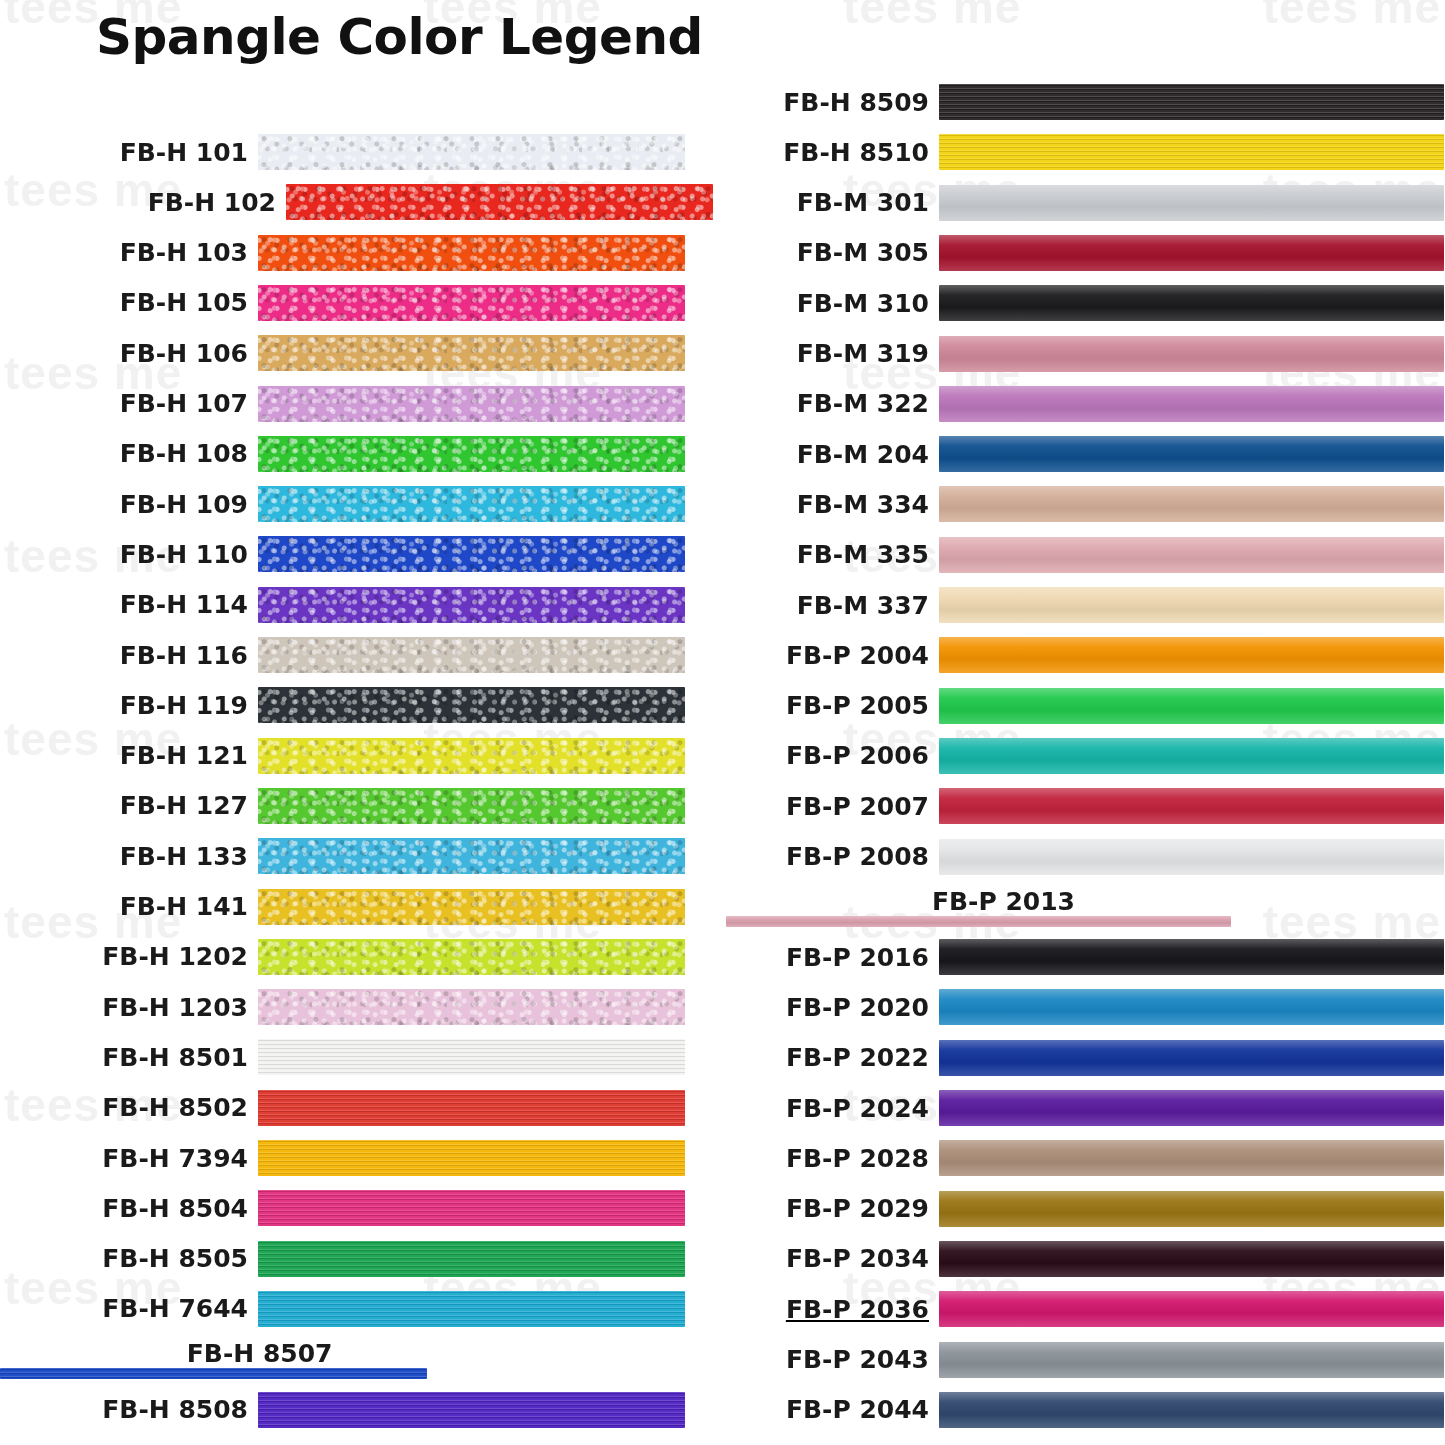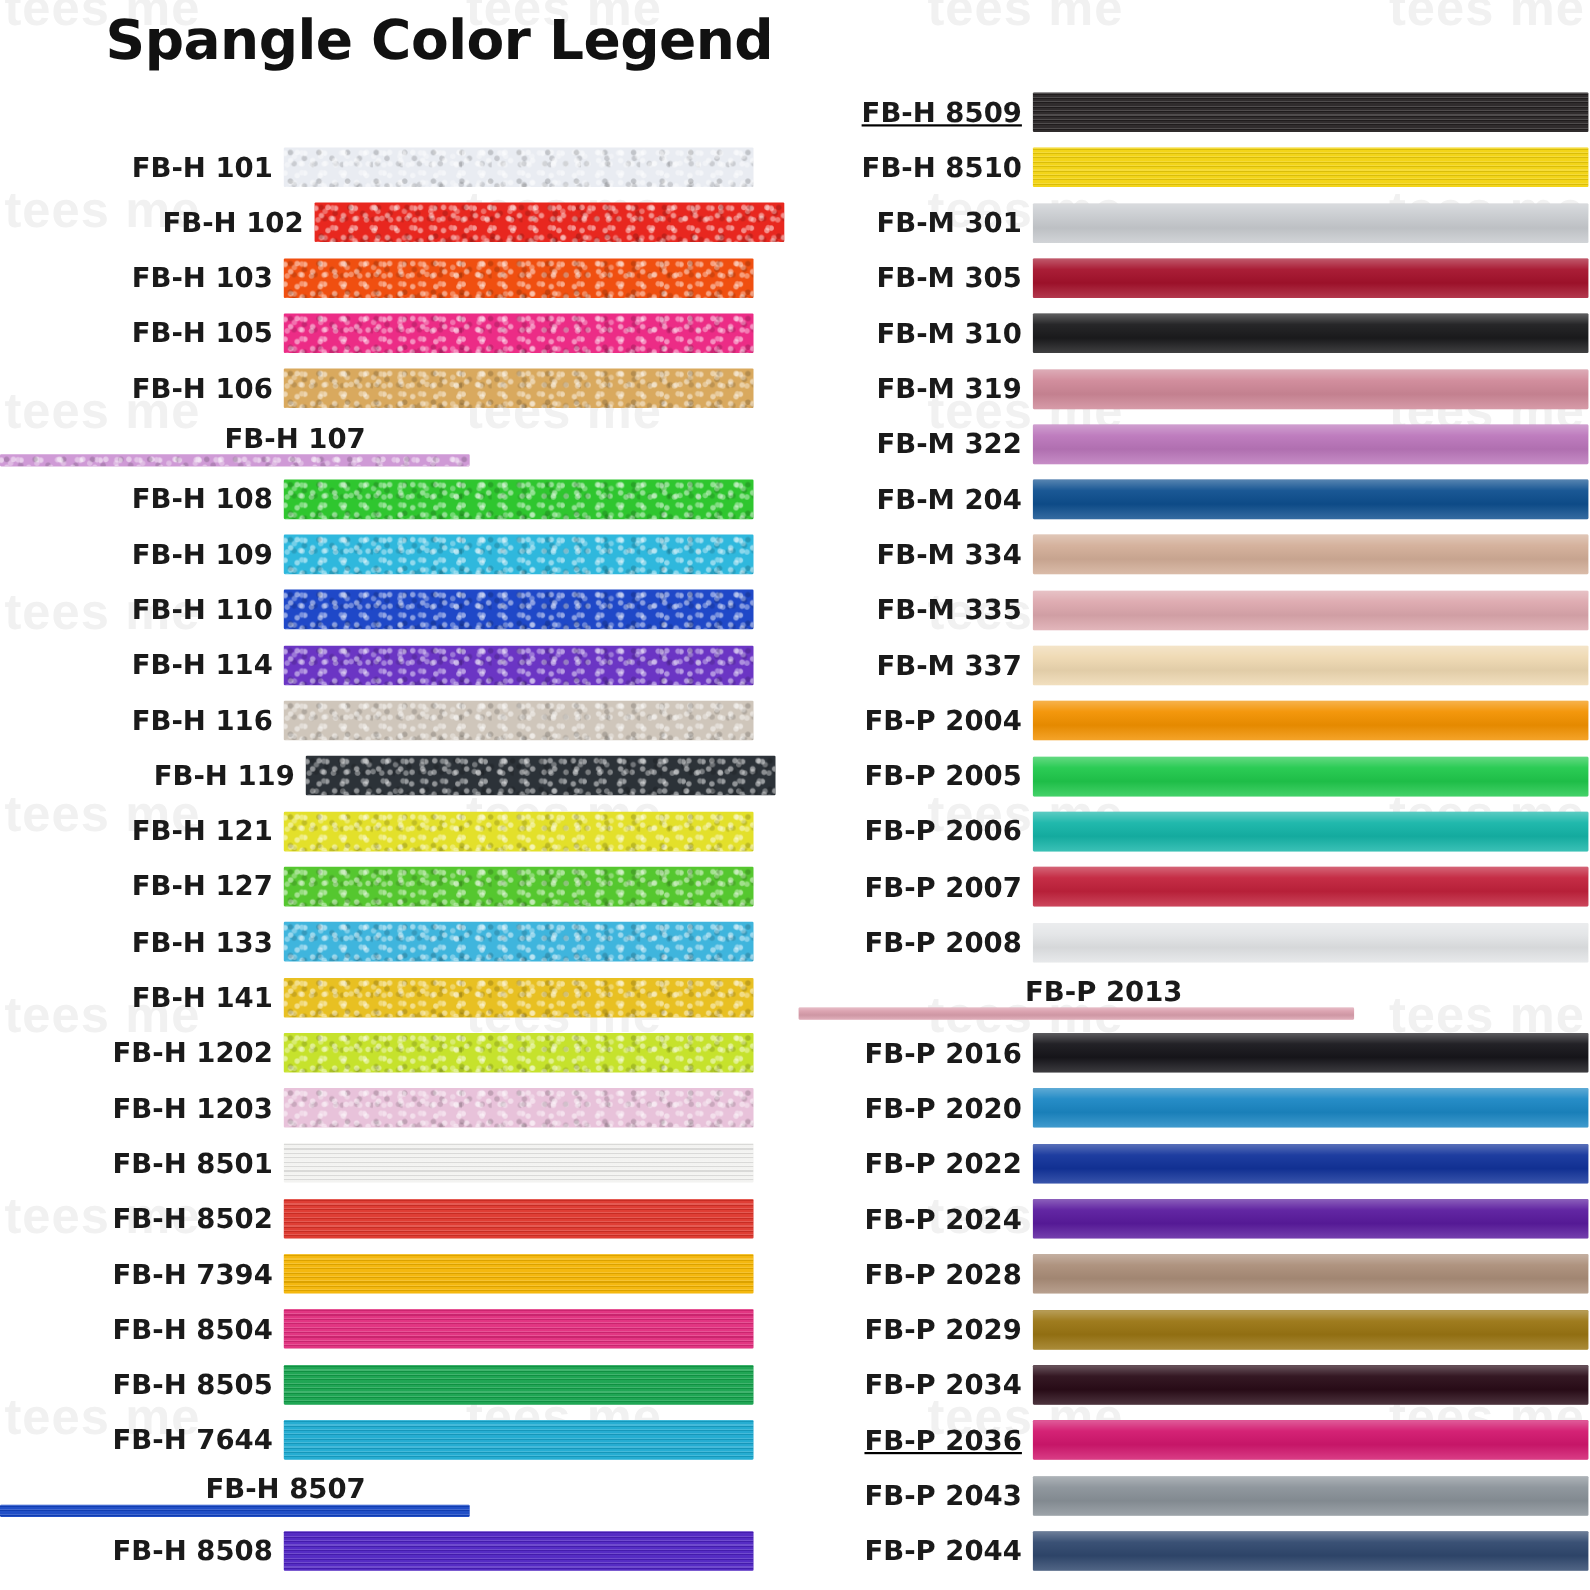--- a/index.html
+++ b/index.html
@@ -220,21 +220,21 @@
         <div class="swatch-bar fx-holo" style="background: rgb(236, 44, 134);">
           <div class="sheen"></div>
         </div>
       </div>
       <div class="swatch-row" style="top: 333.2px;">
         <div class="swatch-label">FB-H 106</div>
         <div class="swatch-bar fx-holo" style="background: rgb(217, 169, 94);">
           <div class="sheen"></div>
         </div>
       </div>
-      <div class="swatch-row" style="top: 383.5px; flex-direction: column;">
+      <div class="swatch-row" style="top: 383.5px;">
         <div class="swatch-label">FB-H 107</div>
         <div class="swatch-bar fx-holo" style="background: rgb(207, 154, 214);">
           <div class="sheen"></div>
         </div>
       </div>
       <div class="swatch-row" style="top: 433.8px;">
         <div class="swatch-label">FB-H 108</div>
         <div class="swatch-bar fx-holo" style="background: rgb(47, 198, 47);">
           <div class="sheen"></div>
         </div>
@@ -256,21 +256,21 @@
         <div class="swatch-bar fx-holo" style="background: rgb(107, 53, 196);">
           <div class="sheen"></div>
         </div>
       </div>
       <div class="swatch-row" style="top: 635px;">
         <div class="swatch-label">FB-H 116</div>
         <div class="swatch-bar fx-holo" style="background: rgb(207, 198, 187);">
           <div class="sheen"></div>
         </div>
       </div>
-      <div class="swatch-row" style="top: 685.3px; padding-left: 20px;">
+      <div class="swatch-row" style="top: 685.3px;">
         <div class="swatch-label">FB-H 119</div>
         <div class="swatch-bar fx-holo" style="background: rgb(44, 50, 56);">
           <div class="sheen"></div>
         </div>
       </div>
       <div class="swatch-row" style="top: 735.6px;">
         <div class="swatch-label">FB-H 121</div>
         <div class="swatch-bar fx-holo" style="background: rgb(227, 224, 42);">
           <div class="sheen"></div>
         </div>
@@ -348,21 +348,21 @@
         </div>
       </div>
       <div class="swatch-row" style="top: 1389.5px;">
         <div class="swatch-label">FB-H 8508</div>
         <div class="swatch-bar fx-brushed" style="background: rgb(75, 31, 192);">
           <div class="sheen"></div>
         </div>
       </div>
     </div>
   <div class="legend-column" id="legend-column-right">
-      <div class="swatch-row" style="top: 82px; text-decoration: underline;">
+      <div class="swatch-row" style="top: 82px;">
         <div class="swatch-label">FB-H 8509</div>
         <div class="swatch-bar fx-brushed" style="background: rgb(35, 31, 32);">
           <div class="sheen"></div>
         </div>
       </div>
       <div class="swatch-row" style="top: 132.3px;">
         <div class="swatch-label">FB-H 8510</div>
         <div class="swatch-bar fx-brushed" style="background: rgb(242, 210, 11);">
           <div class="sheen"></div>
         </div>

